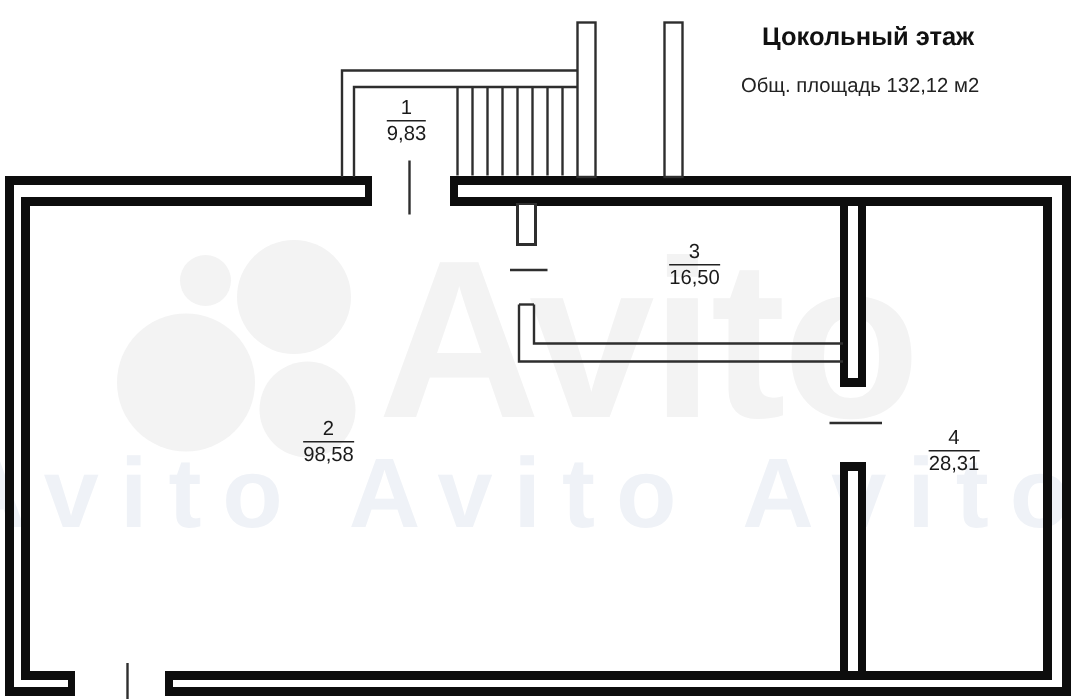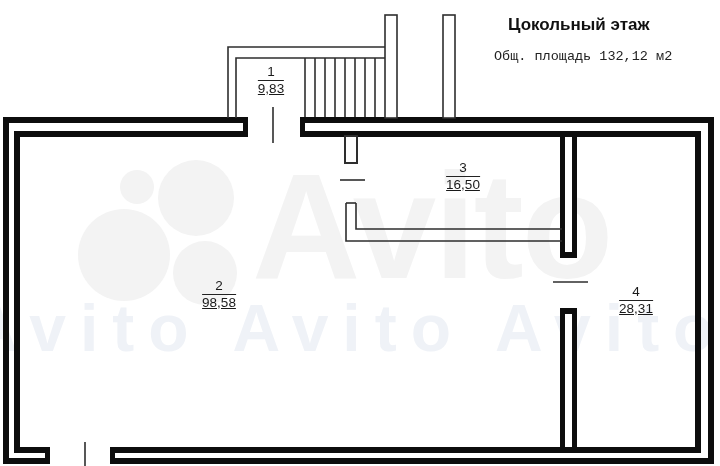--- a/index.html
+++ b/index.html
@@ -23,28 +23,28 @@
   
   .plan{position:absolute;left:0;top:0;z-index:2;}
   
   .txt-layer{z-index:3;}
   .plan-title{
     position:absolute;left:508px;top:15px;
     font-size:17px;font-weight:bold;color:#111;white-space:nowrap;text-align:center;
   }
   .plan-subtitle{
     position:absolute;left:494px;top:49px;
-    font-size:13.5px;color:#222;white-space:nowrap;font-family:Liberation Mono, monospace;
+    font-size:13.5px;color:#222;white-space:nowrap;
   }
   .room-label{
     position:absolute;transform:translateX(-50%);
     text-align:center;font-size:13.5px;color:#1a1a1a;line-height:1.05;
   }
   .room-label .num{display:block;border-bottom:1.4px solid #222;padding:0 3px 1px;}
-  .room-label .area{display:block;padding-top:1px;text-decoration:underline;}
+  .room-label .area{display:block;padding-top:1px;}
   .r1{left:271px;top:65px;}
   .r2{left:219px;top:279px;}
   .r3{left:463px;top:161px;}
   .r4{left:636px;top:285px;}
 </style>
 </head>
 <body>
 
 <div class="stage">
 

